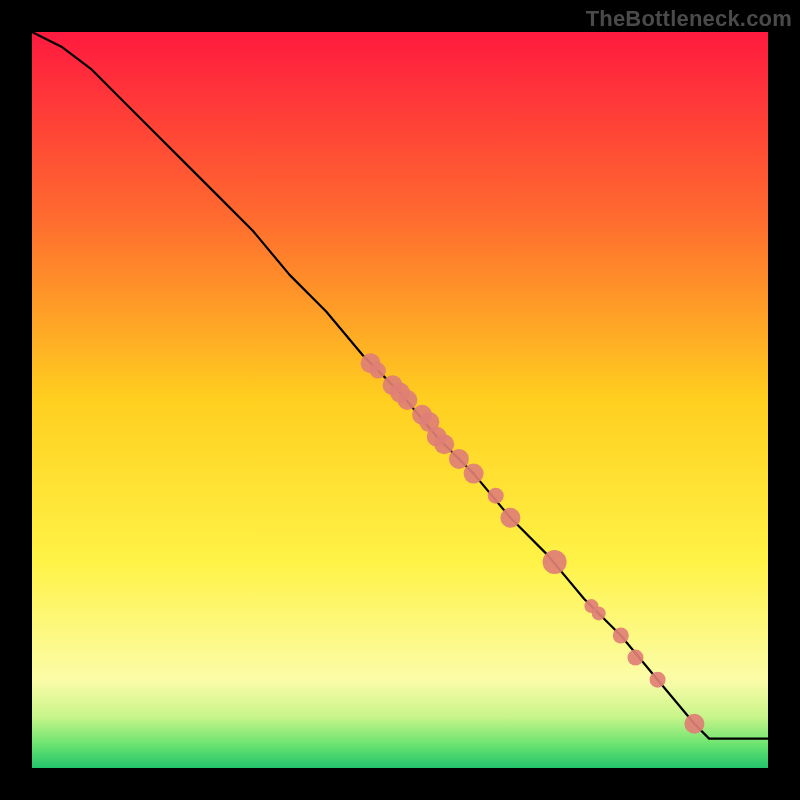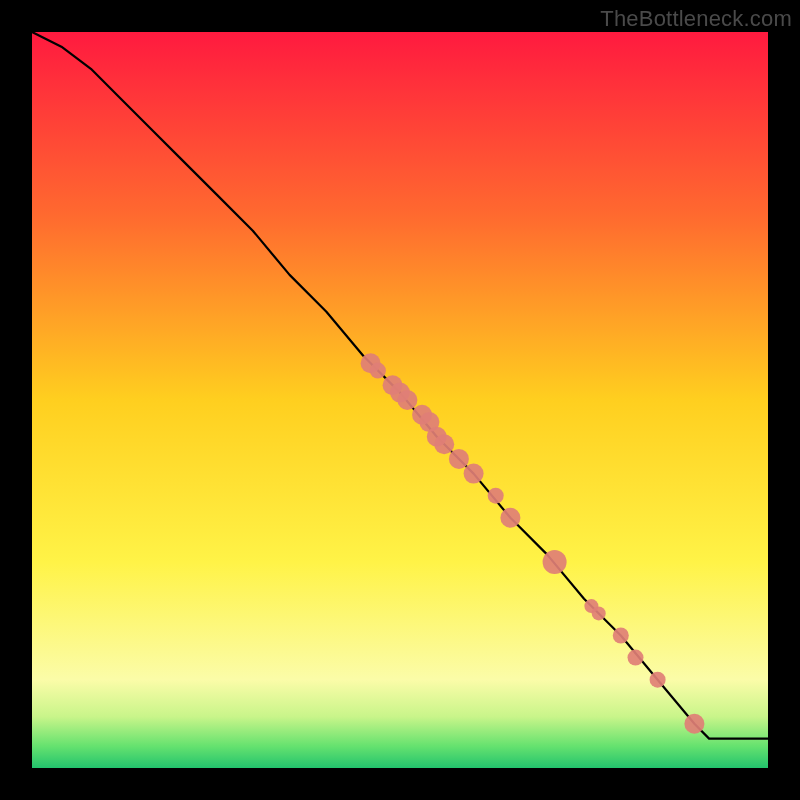--- a/index.html
+++ b/index.html
@@ -21,21 +21,21 @@
     left: 32px;
     top: 32px;
     width: 736px;
     height: 736px;
   }
   .watermark {
     position: absolute;
     top: 6px;
     right: 8px;
     font-size: 22px;
-    font-weight: 400;
+    font-weight: 700;
     color: #4a4a4a;
     letter-spacing: 0.2px;
     user-select: none;
   }
   svg { display: block; }
 </style>
 </head>
 <body>
 
 <div class="stage">

